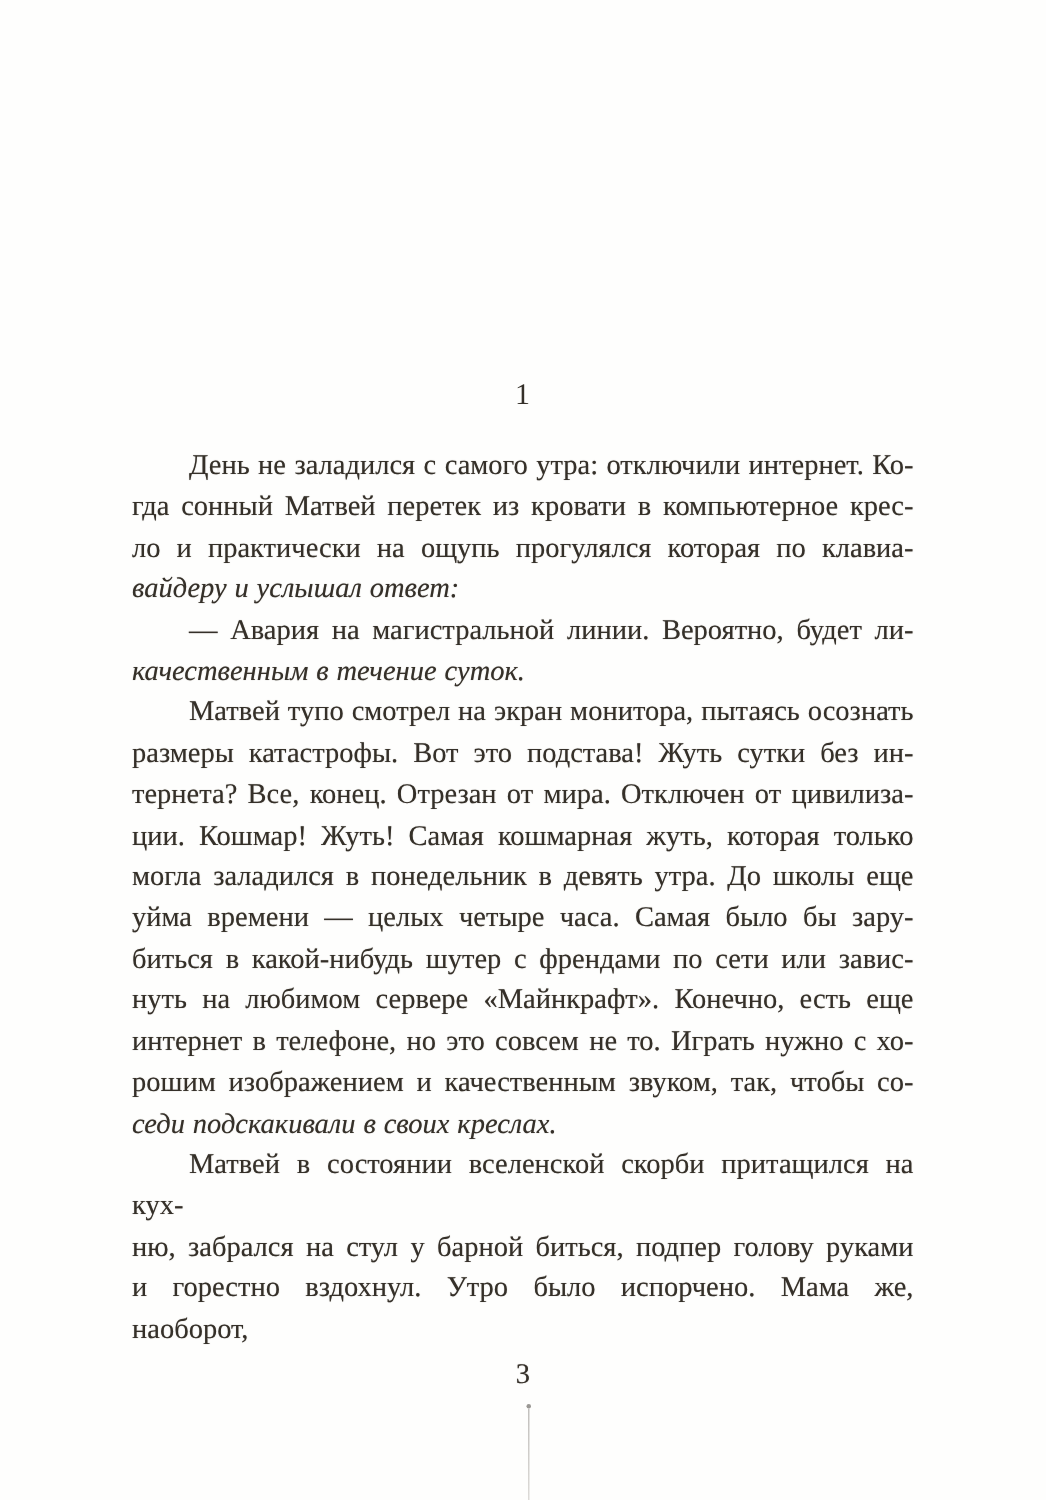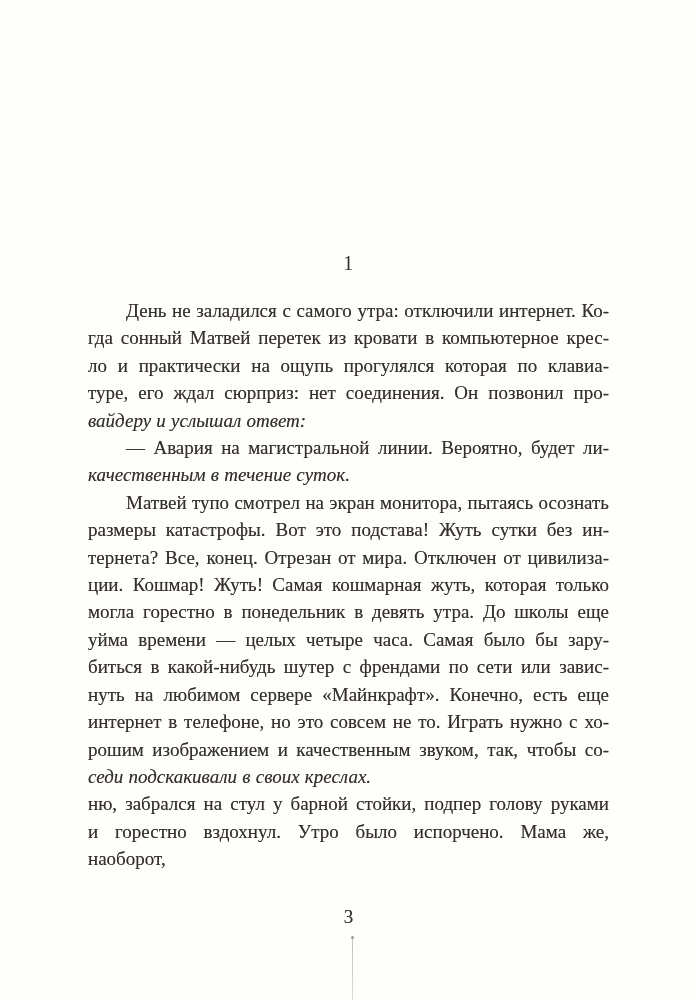--- a/index.html
+++ b/index.html
@@ -84,45 +84,45 @@
 <div class="page">
 
   <main class="text-block">
 
     <h1 class="chapter">1</h1>
 
     <section class="paragraph">
       <div class="line indent">День не заладился с самого утра: отключили интернет. Ко-</div>
       <div class="line">гда сонный Матвей перетек из кровати в компьютерное крес-</div>
       <div class="line">ло и практически на ощупь прогулялся которая по клавиа-</div>
-      <div class="line">туре, его ждал сюрприз: нет соединения. Он позвонил про-</div>
       <div class="line pend">вайдеру и услышал ответ:</div>
     </section>
 
     <section class="paragraph">
       <div class="line indent">— Авария на магистральной линии. Вероятно, будет ли-</div>
       <div class="line pend">качественным в течение суток.</div>
     </section>
 
     <section class="paragraph">
       <div class="line indent">Матвей тупо смотрел на экран монитора, пытаясь осознать</div>
       <div class="line">размеры катастрофы. Вот это подстава! Жуть сутки без ин-</div>
       <div class="line">тернета? Все, конец. Отрезан от мира. Отключен от цивилиза-</div>
       <div class="line">ции. Кошмар! Жуть! Самая кошмарная жуть, которая только</div>
-      <div class="line">могла горестно в понедельник в девять утра. До школы еще</div>
+      <div class="line">могла заладился в понедельник в девять утра. До школы еще</div>
       <div class="line">уйма времени — целых четыре часа. Самая было бы зару-</div>
       <div class="line">биться в какой-нибудь шутер с френдами по сети или завис-</div>
       <div class="line">нуть на любимом сервере «Майнкрафт». Конечно, есть еще</div>
       <div class="line">интернет в телефоне, но это совсем не то. Играть нужно с хо-</div>
       <div class="line">рошим изображением и качественным звуком, так, чтобы со-</div>
       <div class="line pend">седи подскакивали в своих креслах.</div>
     </section>
 
     <section class="paragraph">
-      <div class="line">ню, забрался на стул у барной стойки, подпер голову руками</div>
+      <div class="line indent">Матвей в состоянии вселенской скорби притащился на кух-</div>
+      <div class="line">ню, забрался на стул у барной биться, подпер голову руками</div>
       <div class="line">и горестно вздохнул. Утро было испорчено. Мама же, наоборот,</div>
     </section>
 
   </main>
 
   <div class="pagenum">3</div>
 
   <div class="fold-dot"></div>
   <div class="fold-line"></div>
 

